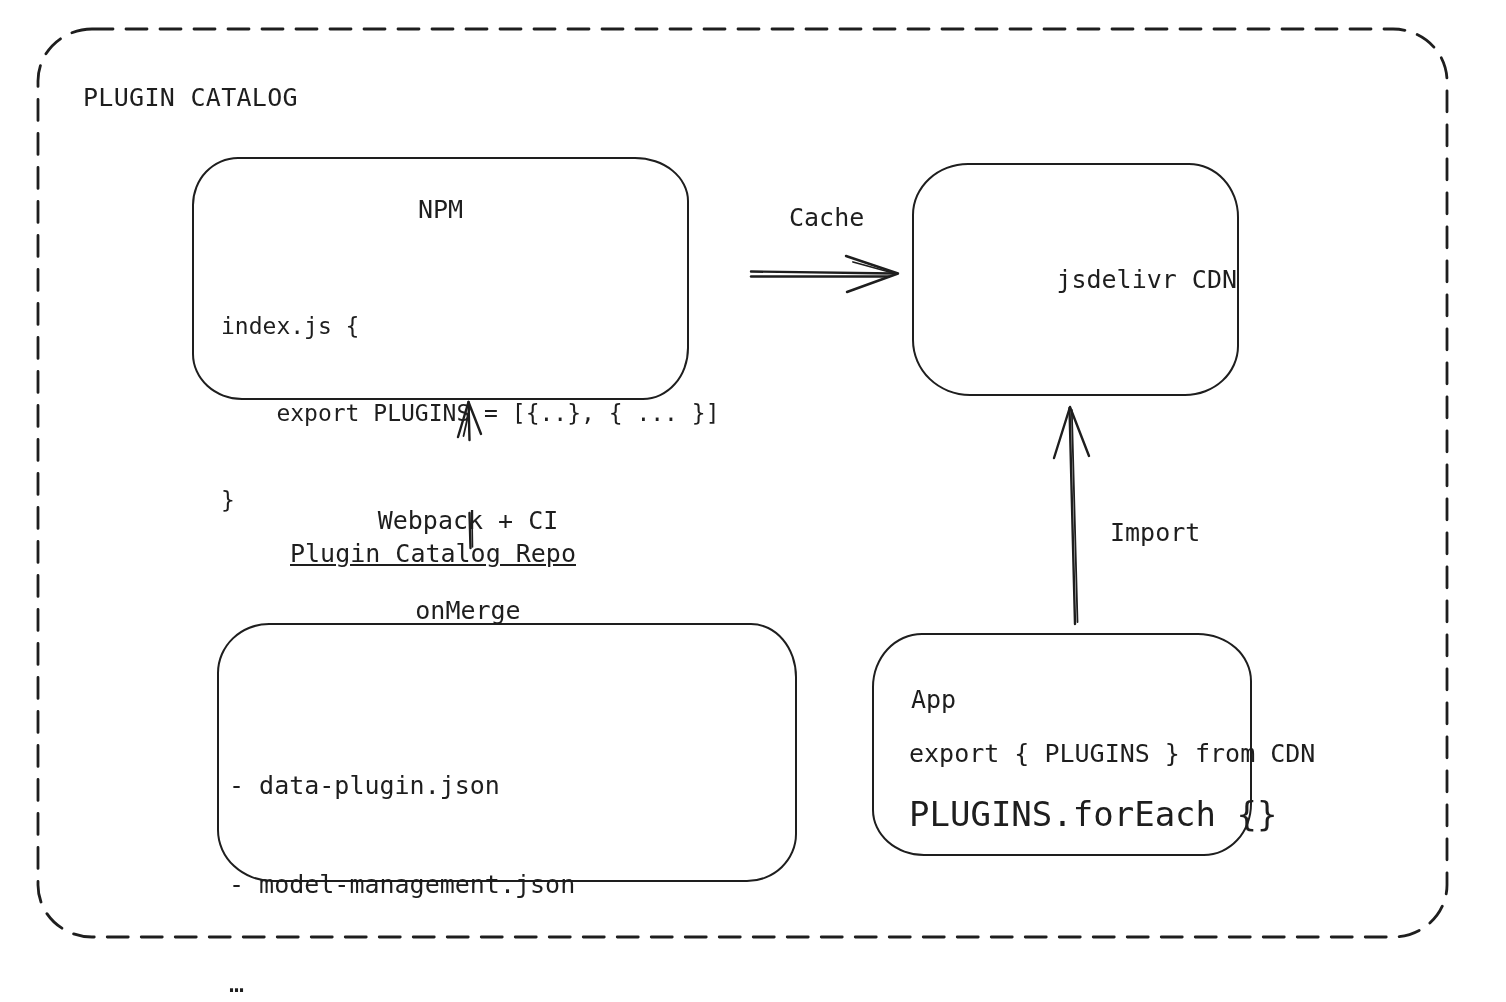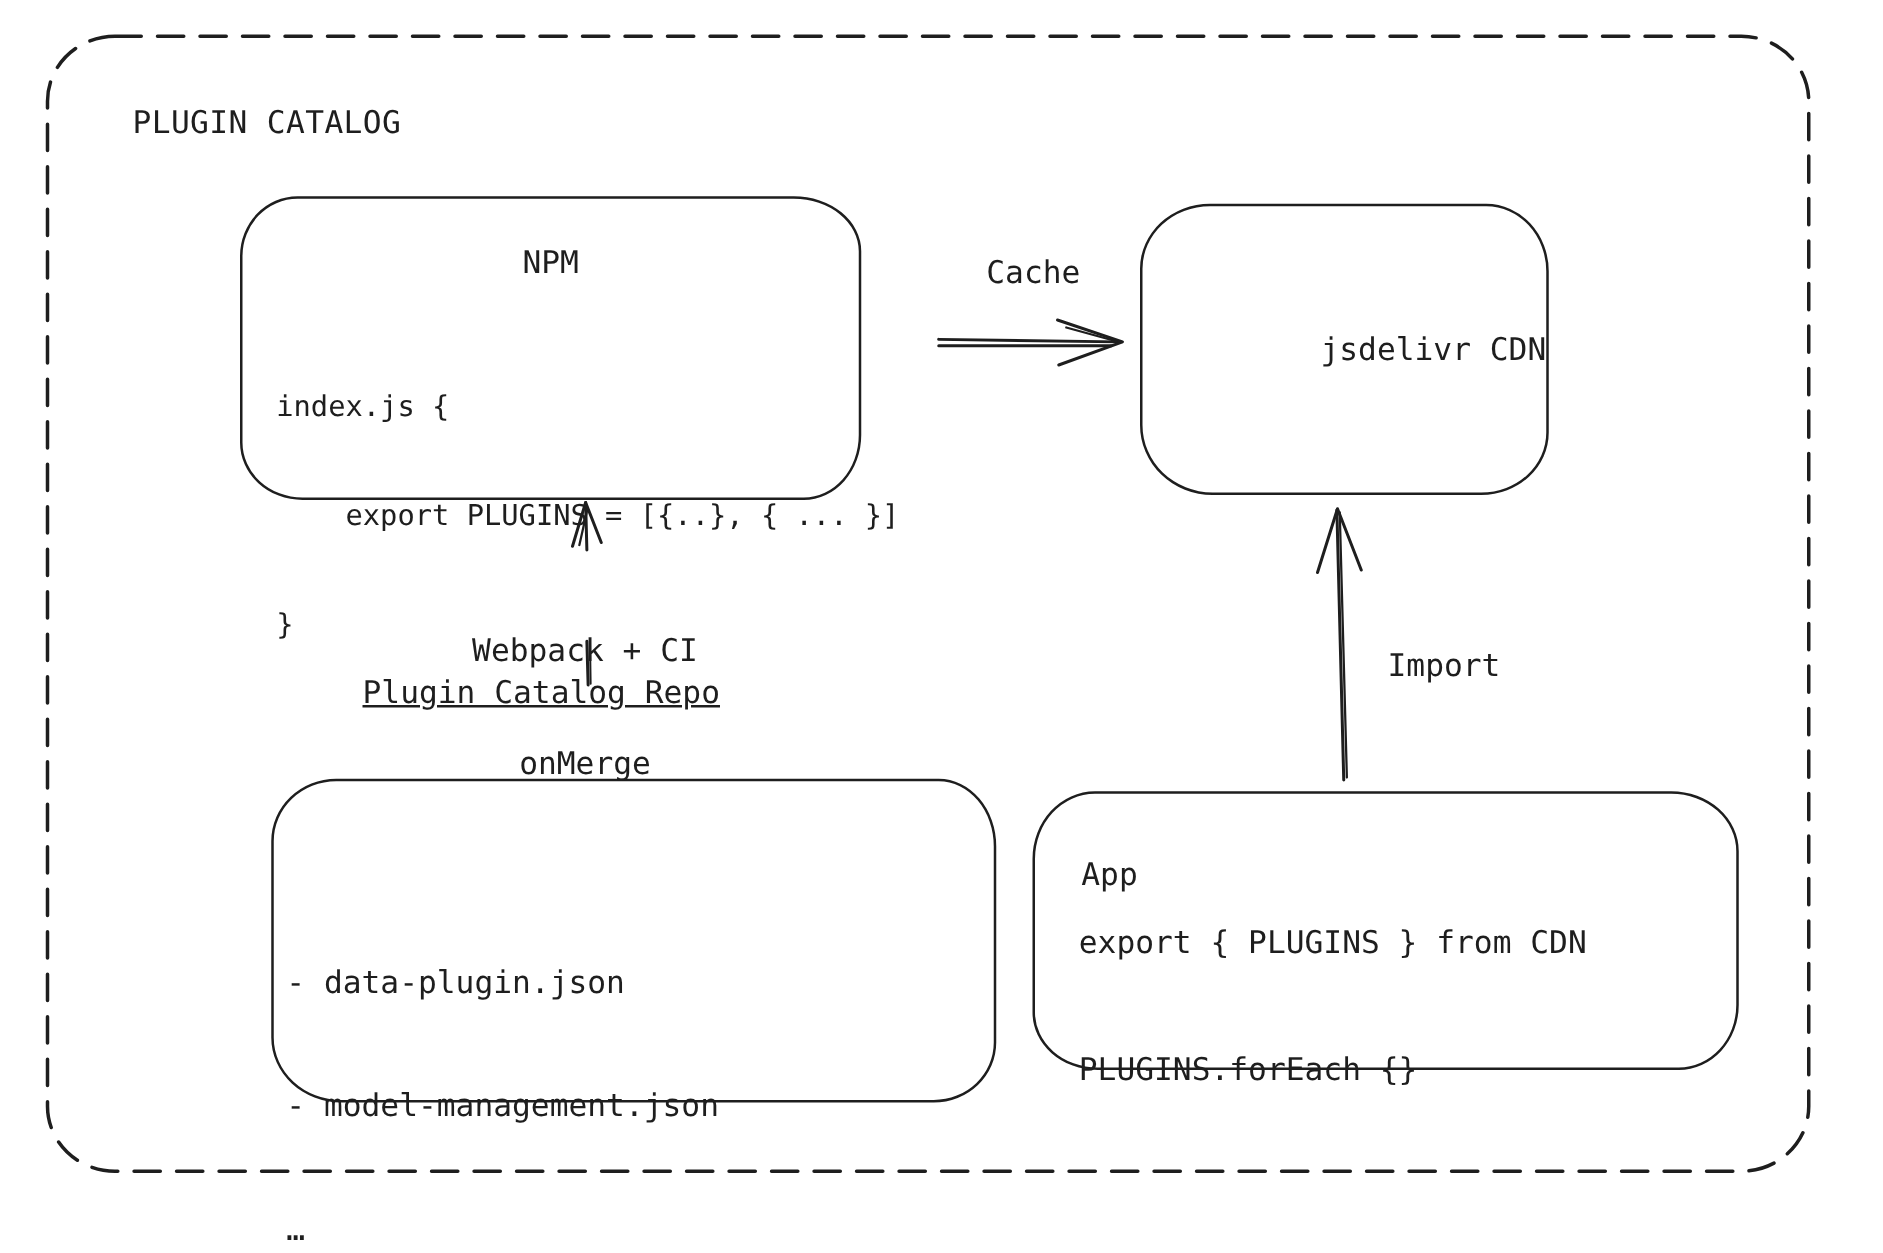--- a/index.html
+++ b/index.html
@@ -36,32 +36,32 @@
   .node-cdn {
     left: 912px; top: 163px; width: 327px; height: 233px;
     border-radius: 56px 50px 54px 58px / 52px 54px 50px 56px;
     display: flex; align-items: center; justify-content: flex-end;
   }
   .node-repo {
     left: 217px; top: 623px; width: 580px; height: 259px;
     border-radius: 52px 46px 50px 56px / 50px 54px 48px 52px;
   }
   .node-app {
-    left: 826px; top: 633px; width: 565px; height: 223px;
+    left: 872px; top: 633px; width: 380px; height: 223px;
     border-radius: 50px 54px 48px 52px / 54px 48px 52px 46px;
   }
   .txt {
     position: absolute;
     white-space: pre;
     font-size: 25px;
     line-height: 30px;
     color: #1e1e1e;
   }
   .diagram-title {
-    left: 106px; top: 83px;
+    left: 83px; top: 83px;
     letter-spacing: 0.3px;
   }
   .node-title-npm {
     position: absolute;
     left: 0; top: 36px; width: 100%;
     text-align: center;
     font-size: 25px; line-height: 30px;
     white-space: pre;
   }
   .npm-code {
@@ -78,21 +78,21 @@
     left: 290px; top: 539px; text-decoration: underline;
   }
   .repo-files {
     position: absolute;
     left: 10px; top: 78px;
     font-size: 25px; line-height: 33px;
     white-space: pre;
   }
   .app-title   { position: absolute; left: 37px; top: 50px;  font-size: 25px; line-height: 30px; white-space: pre; }
   .app-code-1  { position: absolute; left: 35px; top: 104px; font-size: 25px; line-height: 30px; white-space: pre; }
-  .app-code-2  { position: absolute; left: 35px; top: 164px; font-size: 25px; line-height: 30px; white-space: pre; margin-top: 42px; }
+  .app-code-2  { position: absolute; left: 35px; top: 164px; font-size: 34px; line-height: 30px; white-space: pre; }
   .edge-label-cache  { left: 789px;  top: 203px; }
   .edge-label-build  { left: 348px;  top: 446px; width: 240px; text-align: center; }
   .edge-label-import { left: 1110px; top: 518px; }
 </style>
 </head>
 <body>
 
 <div class="canvas">
 
   <svg class="strokes" viewBox="0 0 1506 1002" xmlns="http://www.w3.org/2000/svg" fill="none" stroke="#1e1e1e" stroke-width="2.4" stroke-linecap="round" stroke-linejoin="round">

